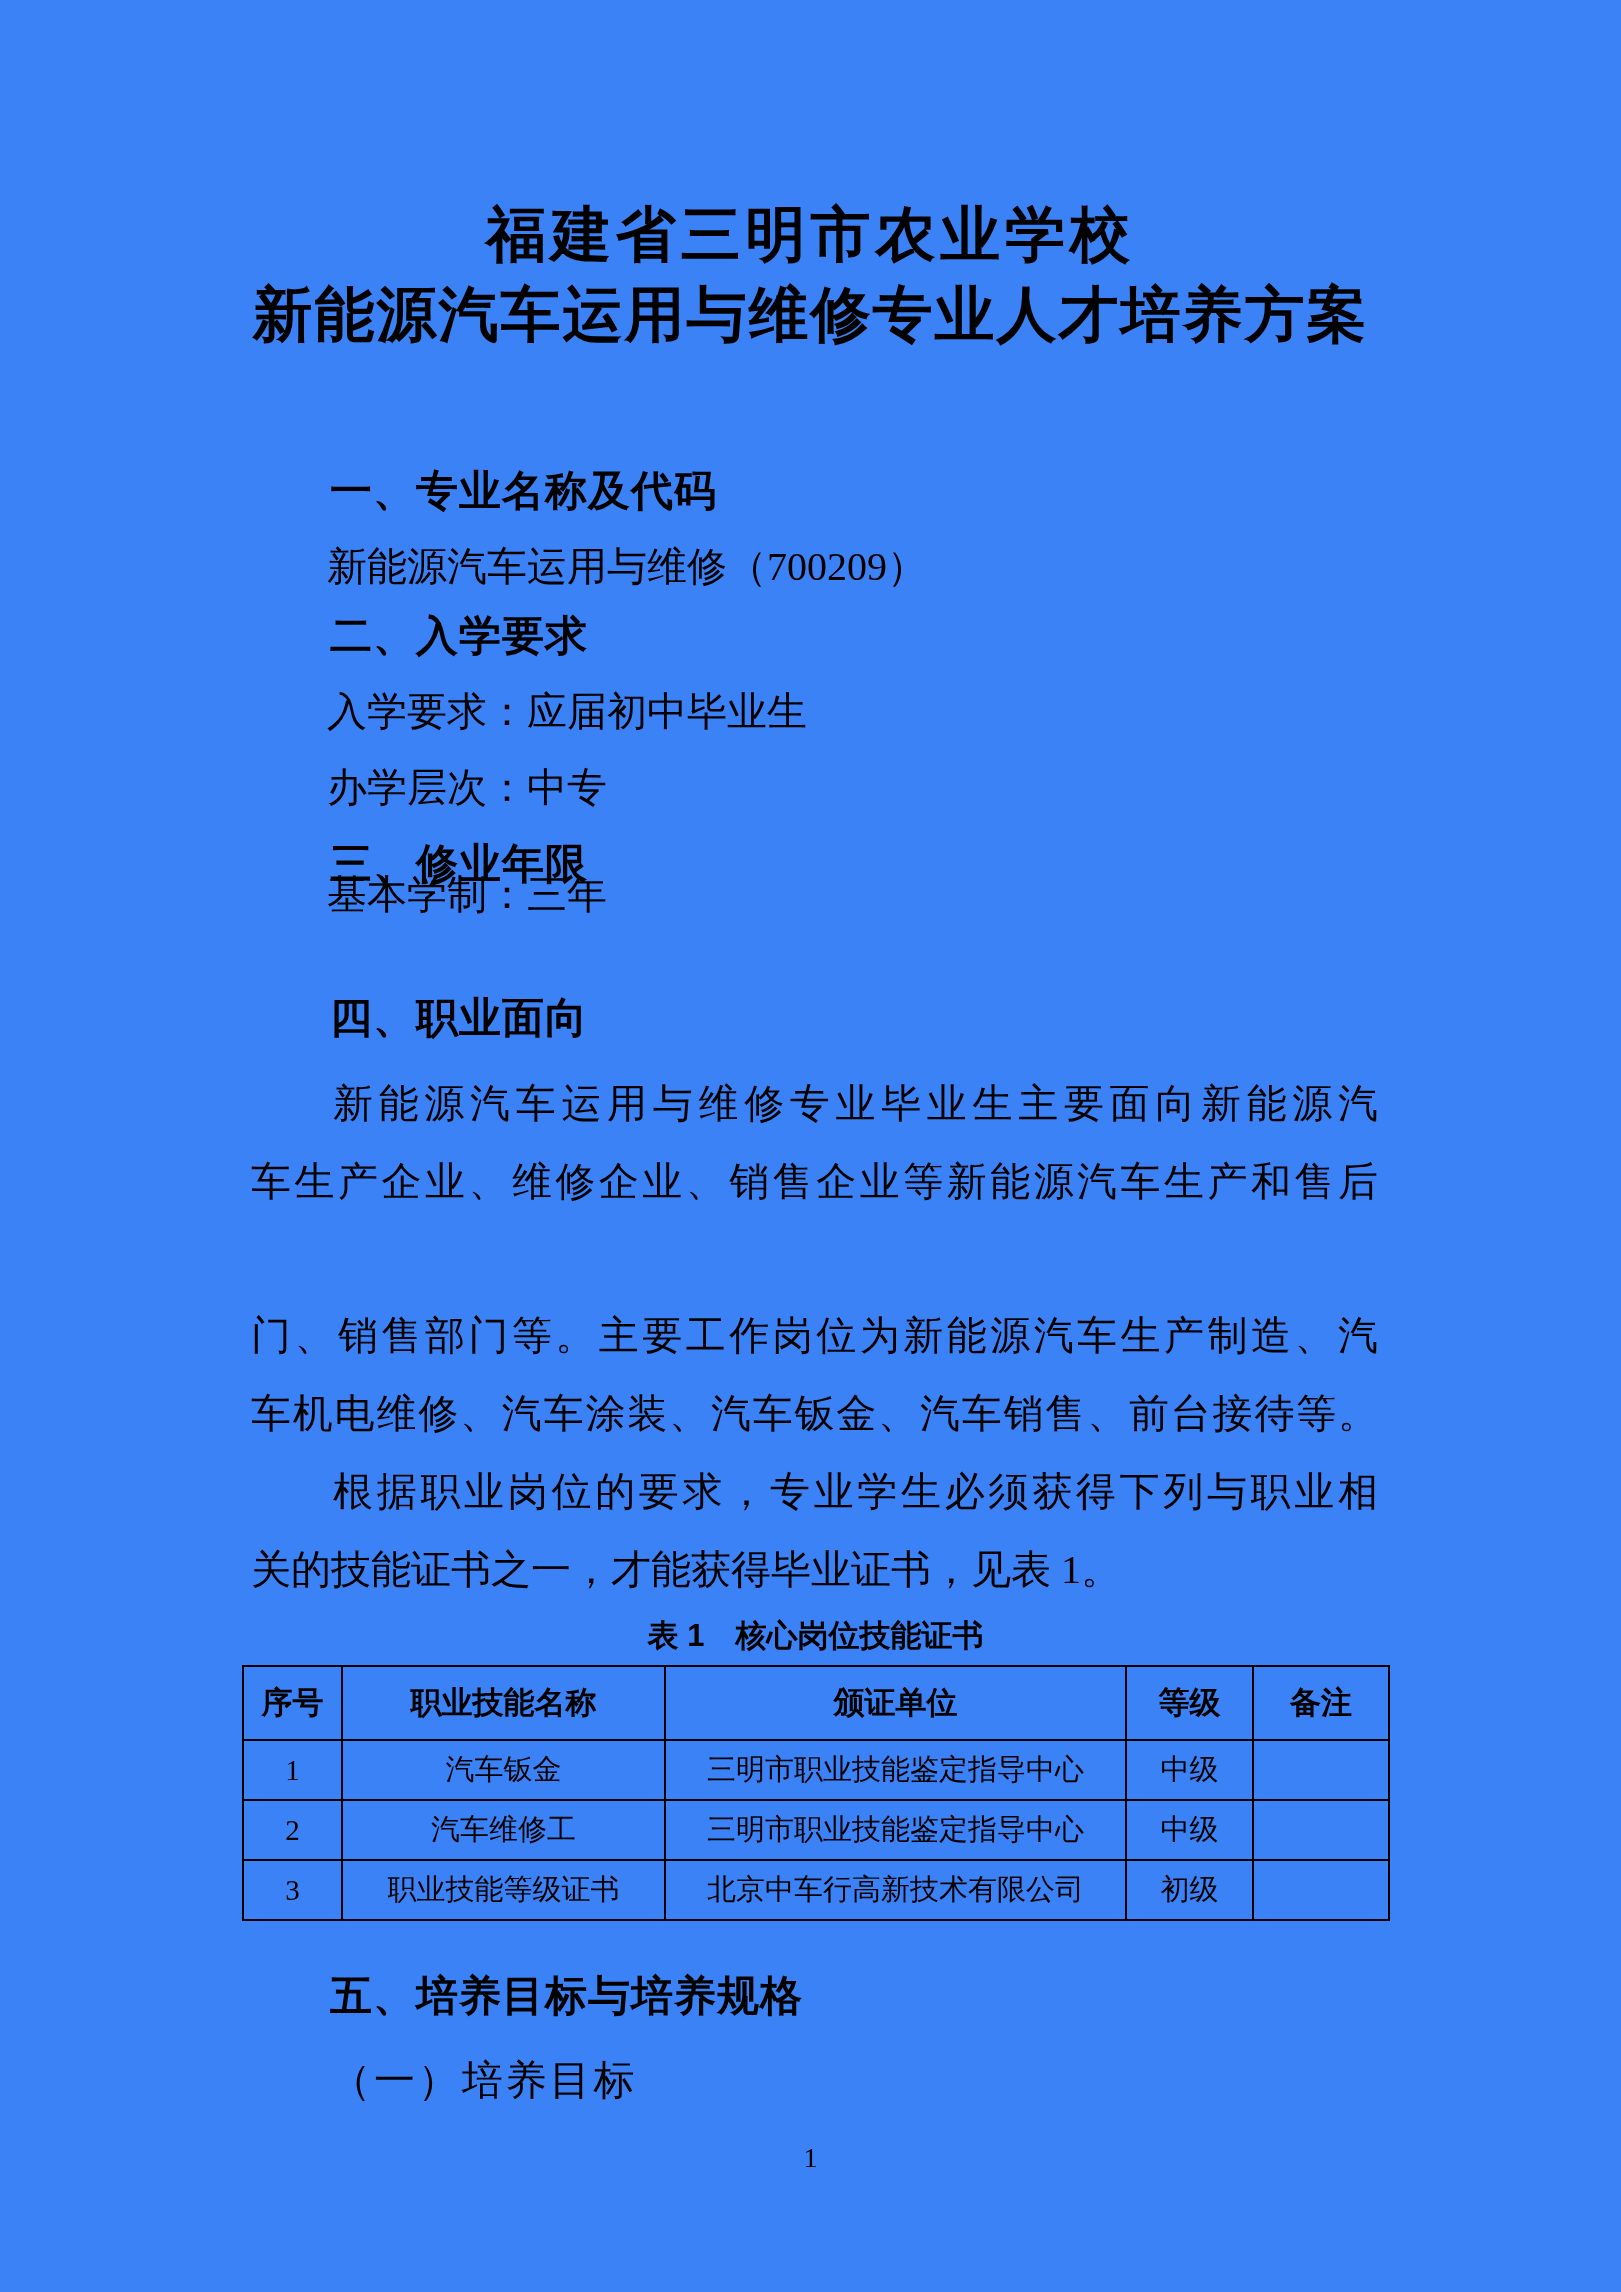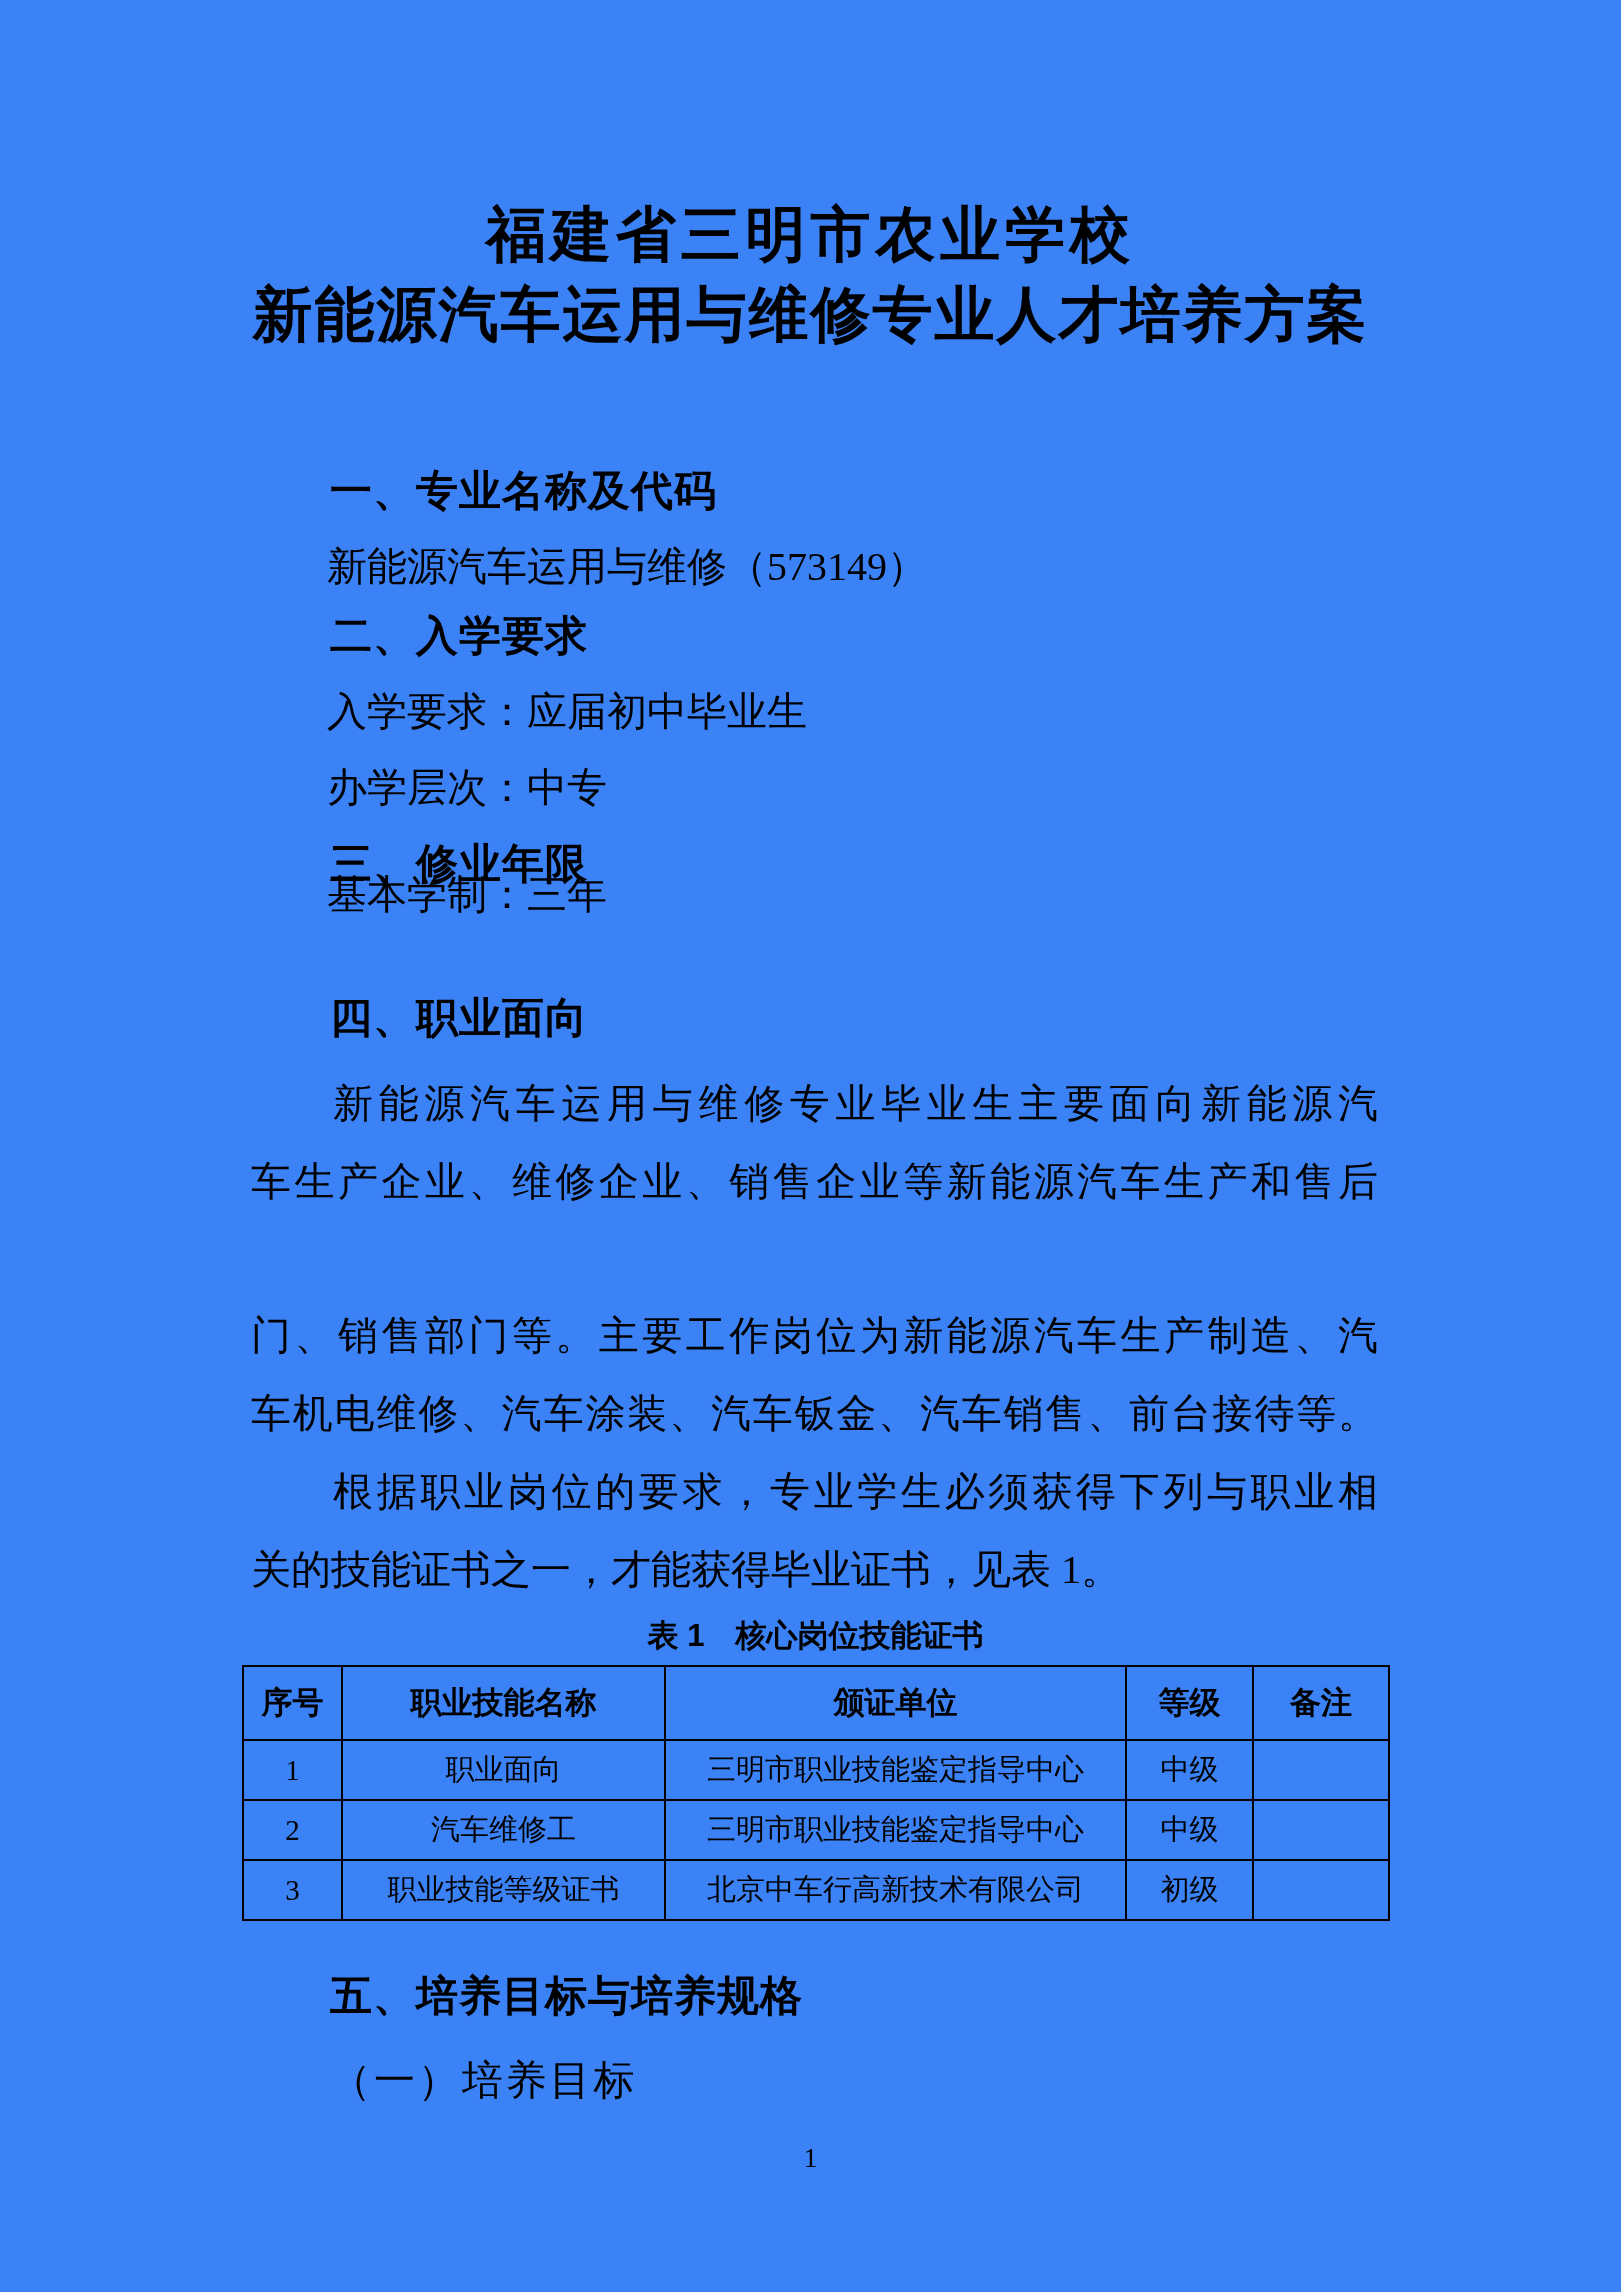--- a/index.html
+++ b/index.html
@@ -60,21 +60,21 @@
 </style>
 </head>
 <body>
 
 <div class="page serif">
 
   <div class="abs title-line sans t1">福建省三明市农业学校</div>
   <div class="abs title-line sans t2">新能源汽车运用与维修专业人才培养方案</div>
 
   <div class="abs hd sans" style="top:465px;">一、专业名称及代码</div>
-  <div class="abs single serif" style="top:541px;">新能源汽车运用与维修（573149）</div>
+  <div class="abs single serif" style="top:541px;">新能源汽车运用与维修（700209）</div>
 
   <div class="abs hd sans" style="top:610px;">二、入学要求</div>
   <div class="abs single serif" style="top:686px;">入学要求：应届初中毕业生</div>
   <div class="abs single serif" style="top:762px;">办学层次：中专</div>
 
   <div class="abs hd sans" style="top:838px;">三、修业年限</div>
   <div class="abs single serif" style="top:869px;">基本学制：三年</div>
 
   <div class="abs hd sans" style="top:992px;">四、职业面向</div>
 
@@ -100,21 +100,21 @@
       <tbody>
           <tr>
         <th>序号</th>
         <th>职业技能名称</th>
         <th>颁证单位</th>
         <th>等级</th>
         <th>备注</th>
       </tr>
       <tr>
         <td>1</td>
-        <td>职业面向</td>
+        <td>汽车钣金</td>
         <td>三明市职业技能鉴定指导中心</td>
         <td>中级</td>
         <td></td>
       </tr>
       <tr>
         <td>2</td>
         <td>汽车维修工</td>
         <td>三明市职业技能鉴定指导中心</td>
         <td>中级</td>
         <td></td>

